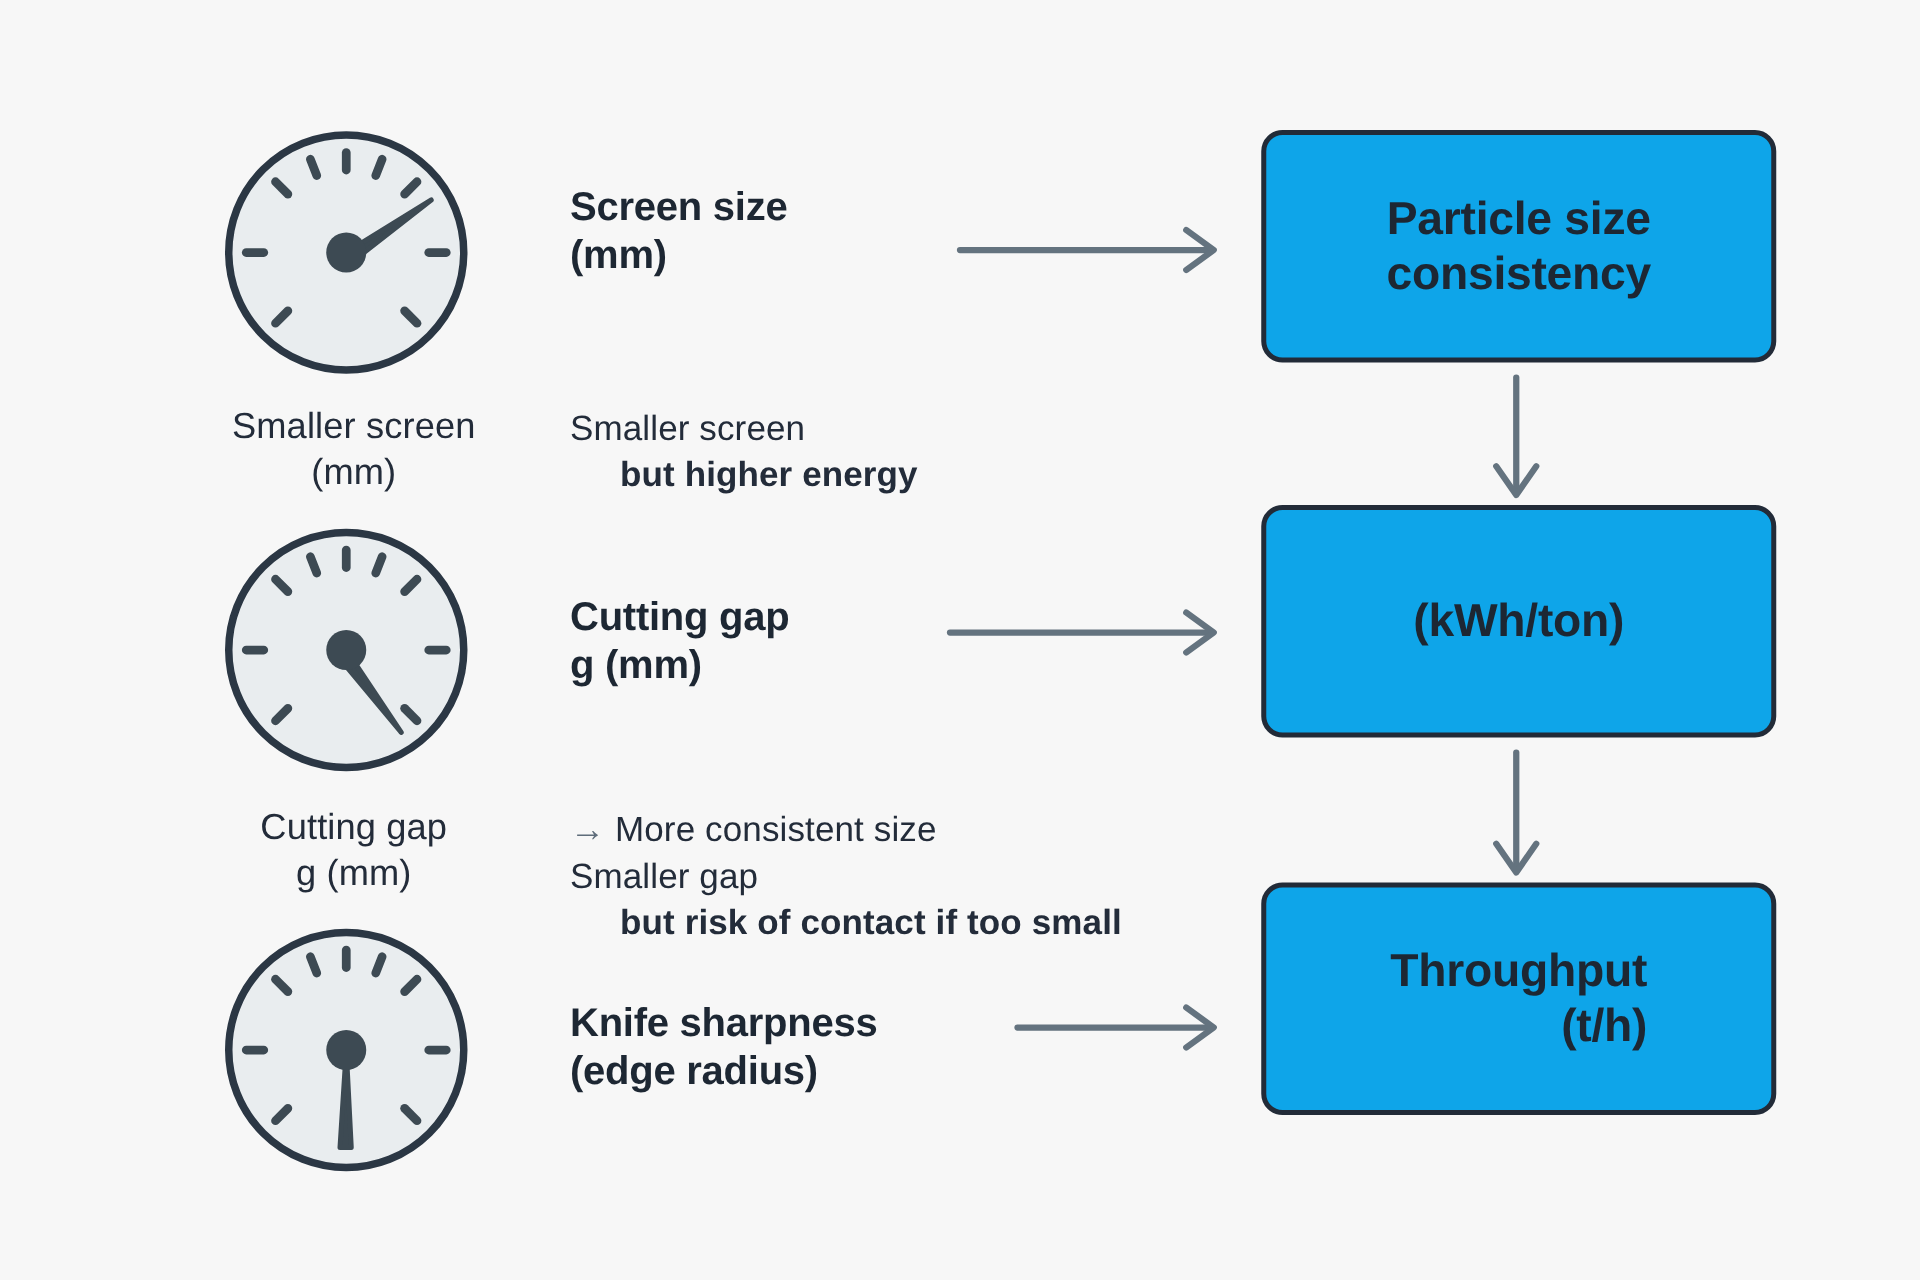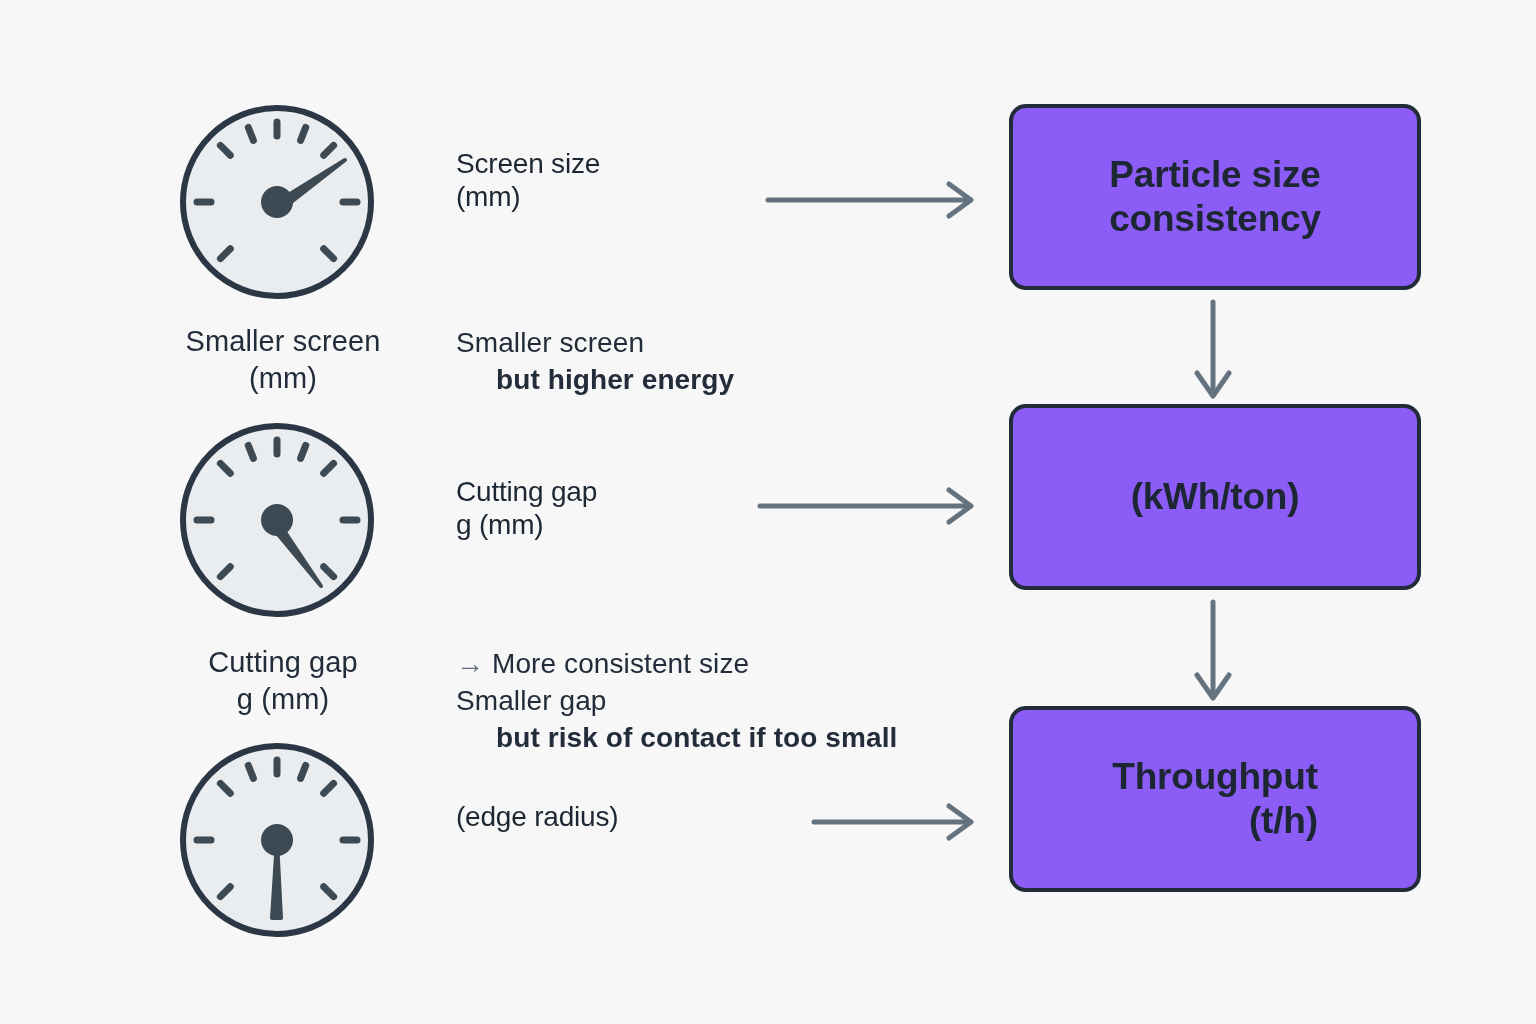--- a/index.html
+++ b/index.html
@@ -38,22 +38,22 @@
     font-size: 29px;
     line-height: 1.27;
     color: #232c3a;
     font-weight: 400;
     letter-spacing: 0.1px;
   }
 
   
   .param-heading {
     position: absolute;
-    font-size: 28px;
-    font-weight: 400;
+    font-size: 32px;
+    font-weight: 700;
     line-height: 1.18;
     color: #1d2733;
     letter-spacing: -0.2px;
   }
 
   
   .note {
     position: absolute;
     font-size: 28px;
     line-height: 1.32;
@@ -68,21 +68,21 @@
   .note .note-indent {
     padding-left: 40px;
     display: block;
     font-weight: bold;
   }
 
   
   .outcome-box {
     position: absolute;
     box-sizing: border-box;
-    background: #8b5cf6;
+    background: #0ea5e9;
     border: 4px solid #222b38;
     border-radius: 17px;
     display: flex;
     align-items: center;
     justify-content: center;
     text-align: center;
   }
   .outcome-label {
     font-size: 37px;
     font-weight: 700;
@@ -173,20 +173,21 @@
     <div>Screen size</div>
     <div>(mm)</div>
   </div>
 
   <div class="param-heading" style="left:456px; top:475px;">
     <div>Cutting gap</div>
     <div>g (mm)</div>
   </div>
 
   <div class="param-heading" style="left:456px; top:800px;">
+    <div>Knife sharpness</div>
     <div>(edge radius)</div>
   </div>
 
   <div class="note" style="left:456px; top:325px;">
     <div>Smaller screen</div>
     <div class="note-indent">but higher energy</div>
   </div>
 
   <div class="note" style="left:456px; top:646px;">
     <div>

